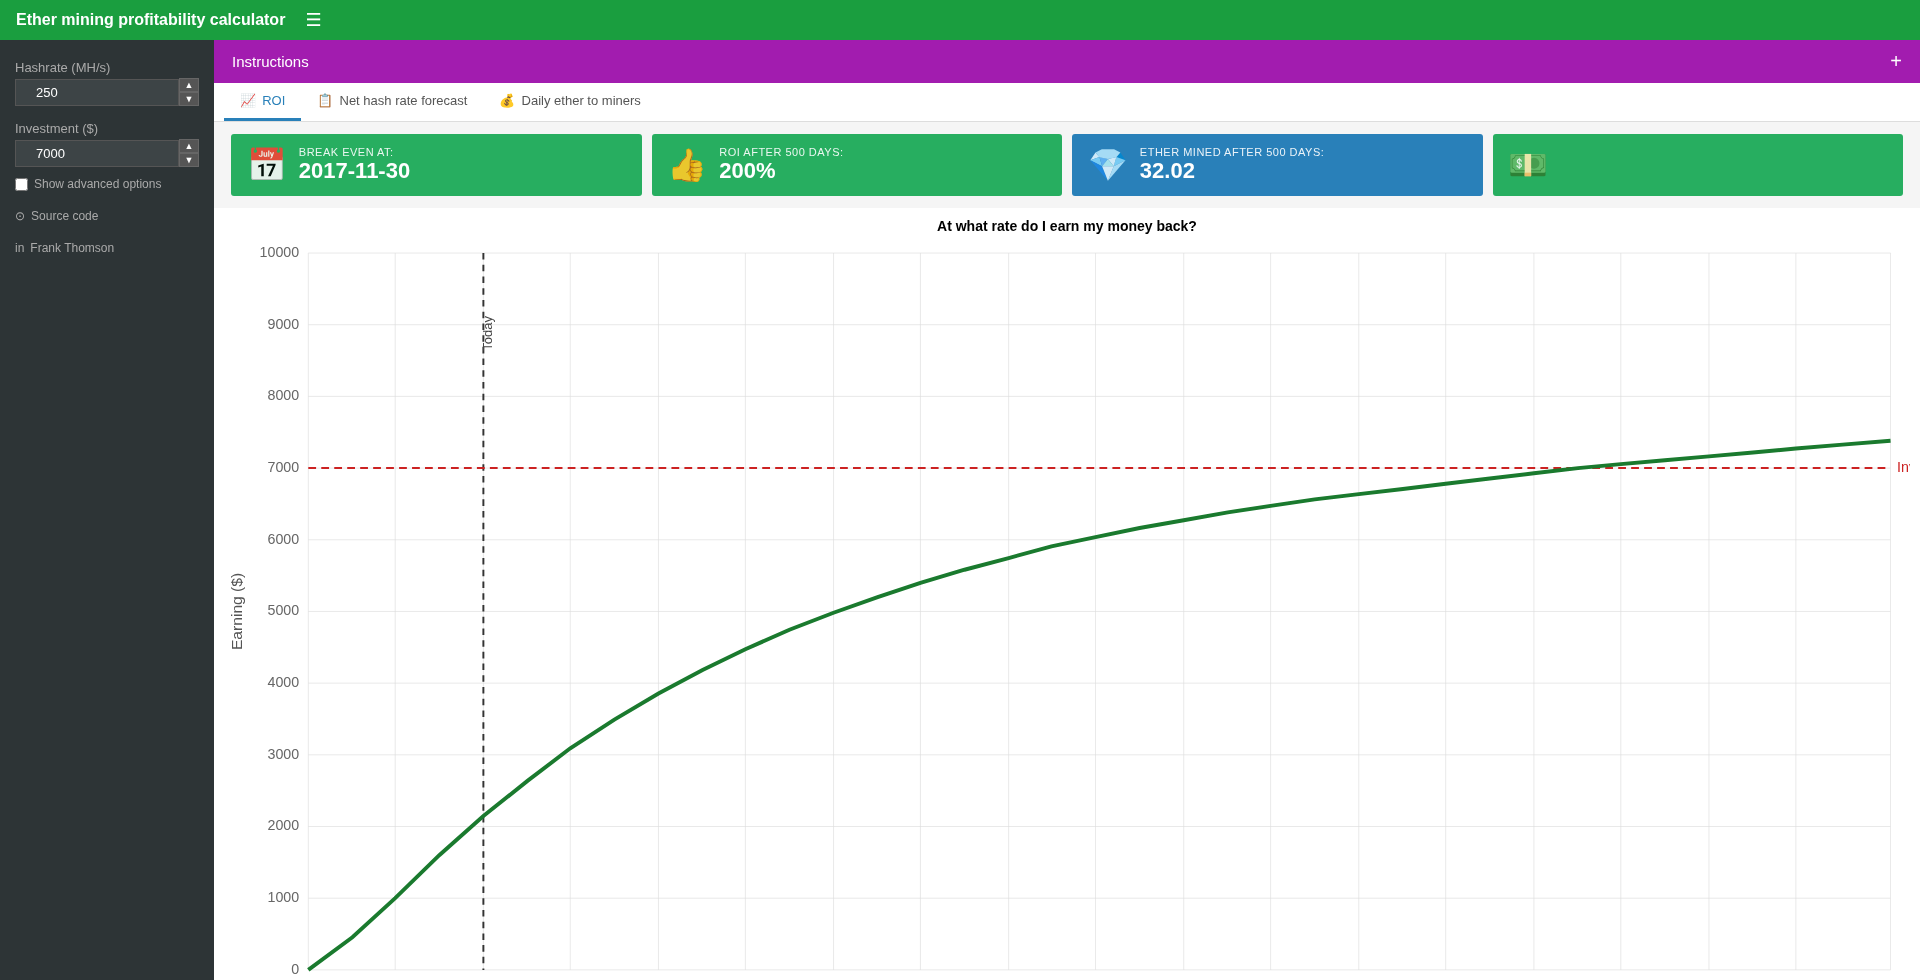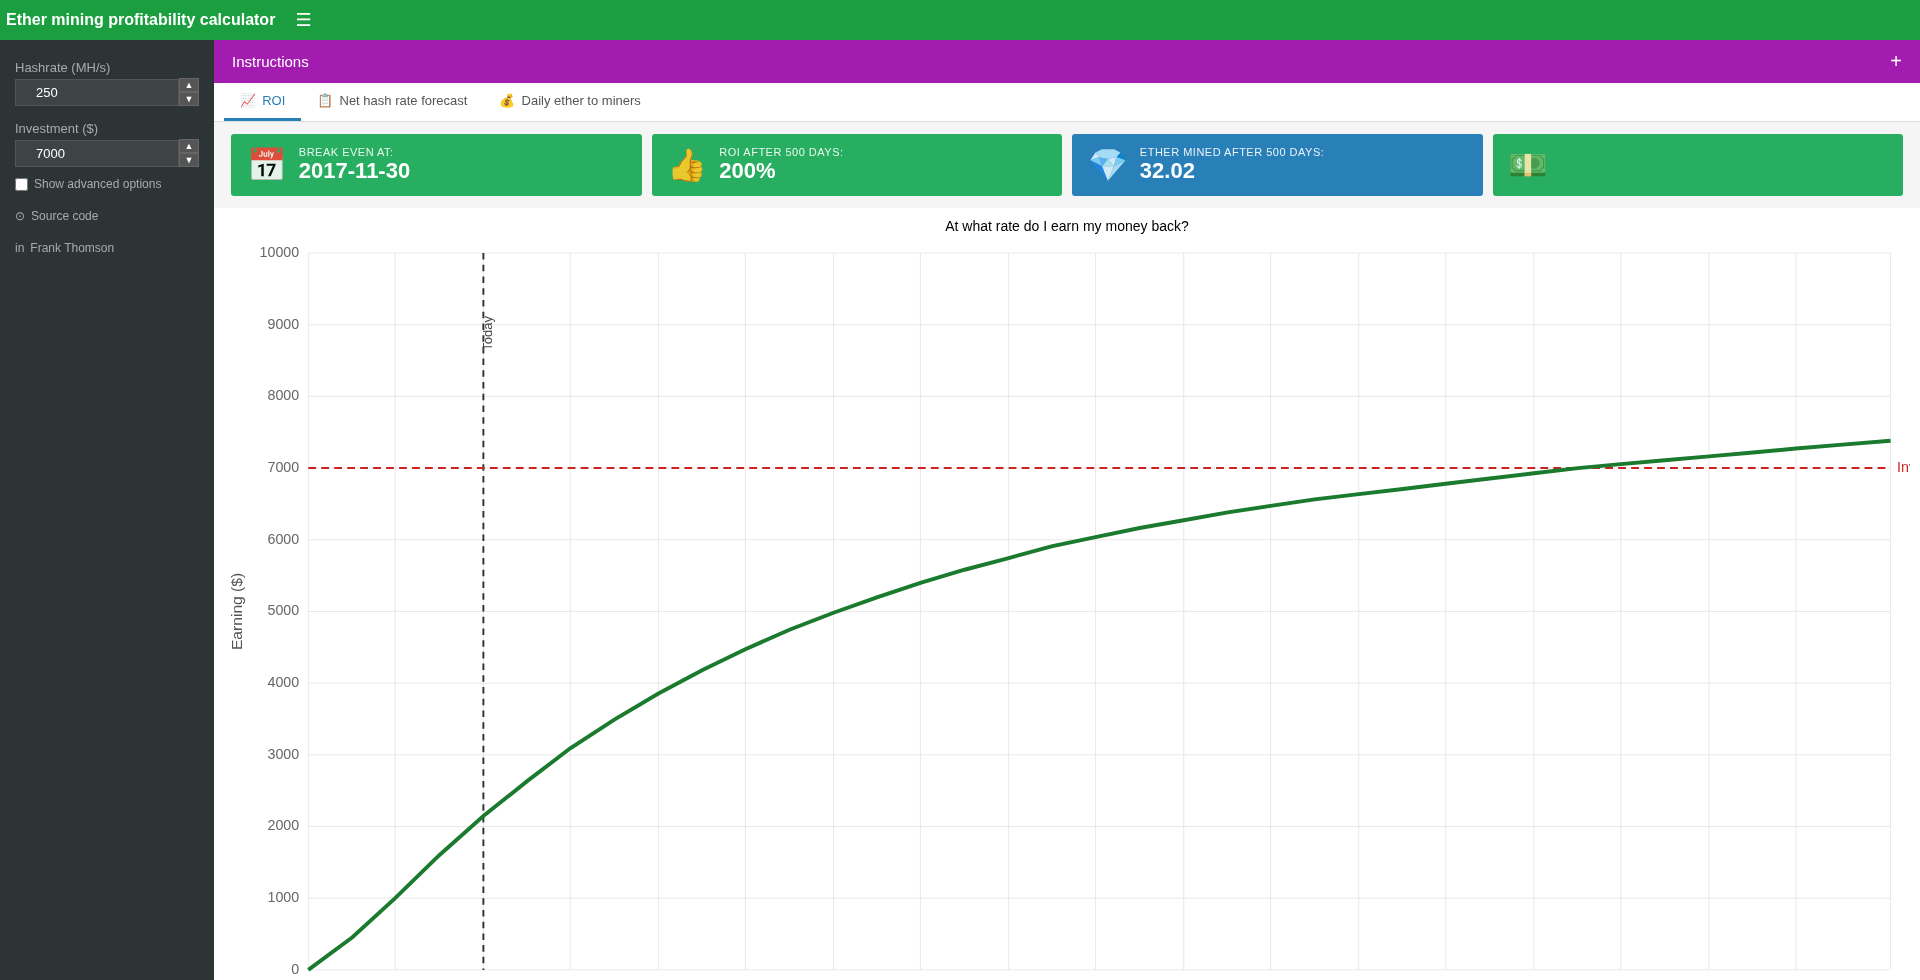--- a/index.html
+++ b/index.html
@@ -5,21 +5,21 @@
     * { box-sizing: border-box; margin: 0; padding: 0; }
     body { font-family: Arial, sans-serif; background: #f0f0f0; display: flex; flex-direction: column; height: 980px; overflow: hidden; }
 
     
     .top-nav {
       background: #1a9e3f;
       color: white;
       height: 40px;
       display: flex;
       align-items: center;
-      padding: 0 6px;
+      padding: 0 16px;
       gap: 20px;
       flex-shrink: 0;
     }
     .top-nav-title { font-size: 16px; font-weight: bold; }
     .hamburger { font-size: 18px; cursor: pointer; }
 
     
     .main-layout { display: flex; flex: 1; overflow: hidden; }
 
     
@@ -132,21 +132,21 @@
     .chart-area {
       flex: 1;
       background: white;
       display: flex;
       flex-direction: column;
       overflow: hidden;
       padding: 10px 10px 5px;
     }
     .chart-title {
       text-align: center;
-      font-weight: normal;
+      font-weight: bold;
       font-size: 14px;
       margin-bottom: 6px;
     }
     .chart-wrap {
       flex: 1;
       position: relative;
     }
     svg.chart-svg { width: 100%; height: 100%; }
   </style>
 </head>

